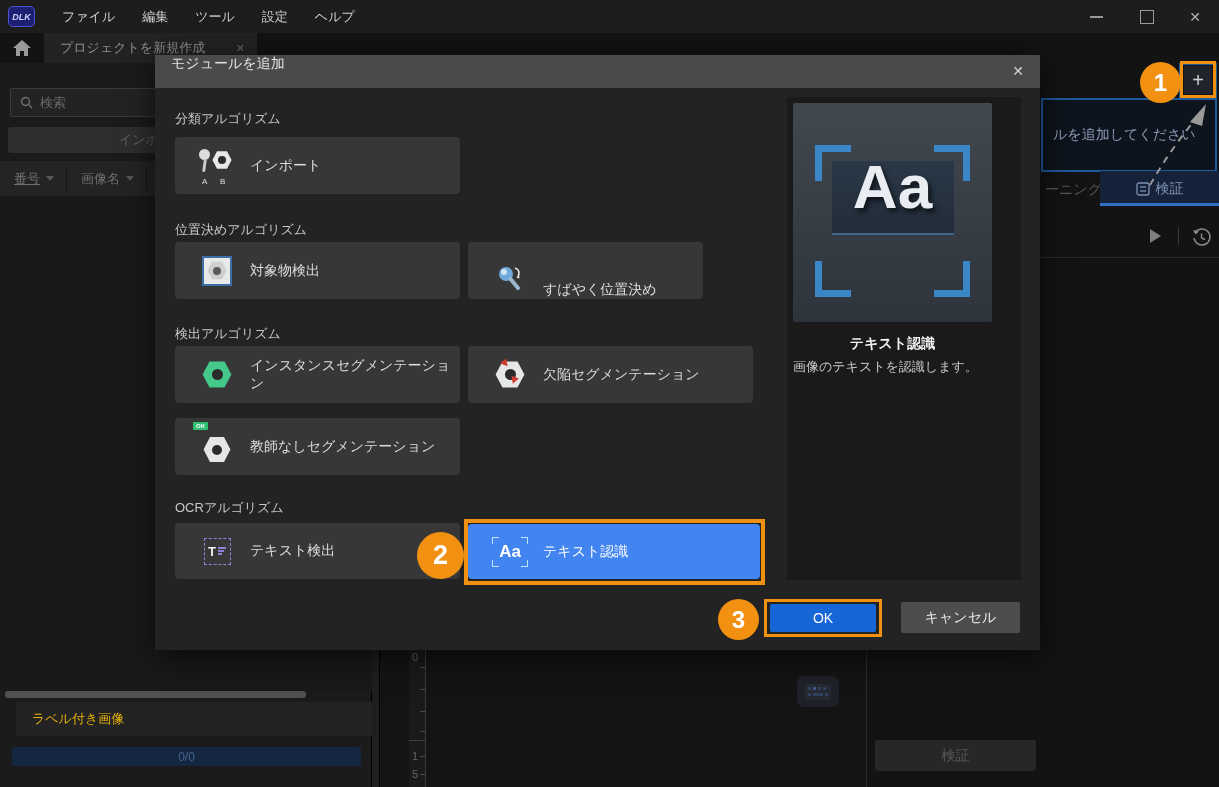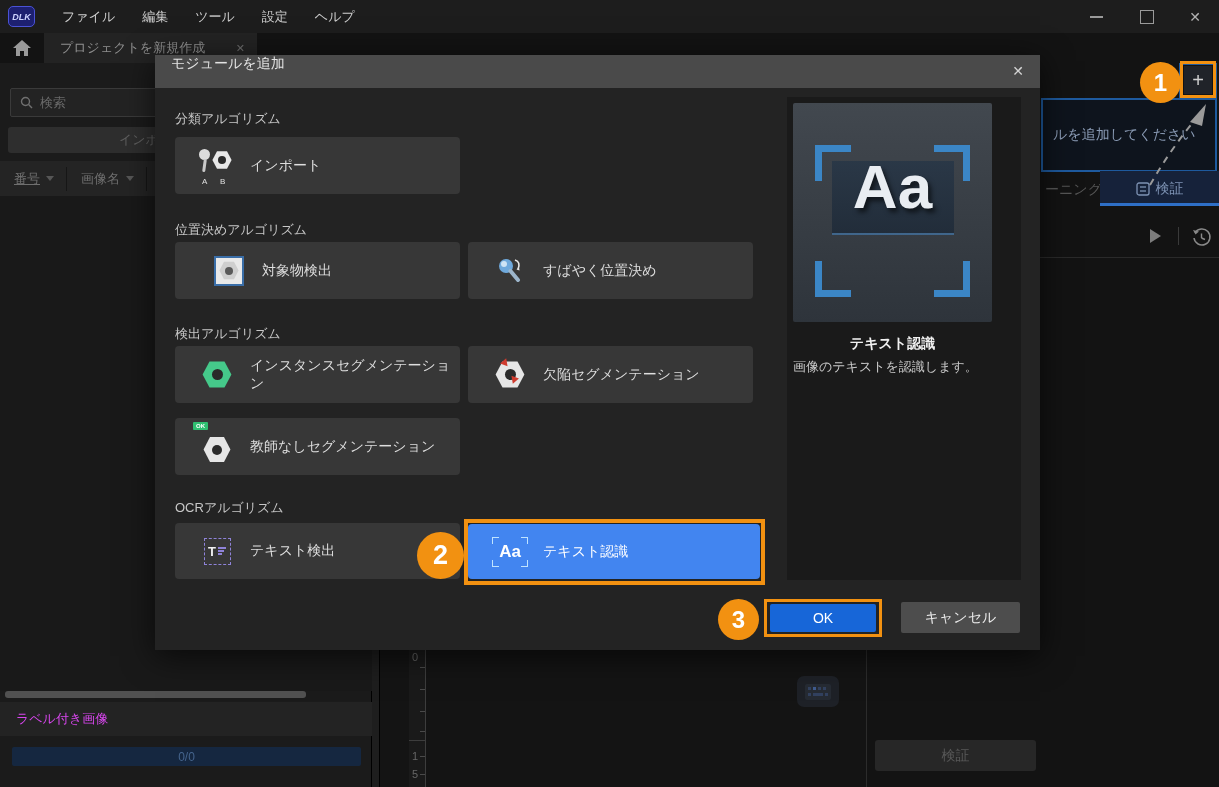--- a/index.html
+++ b/index.html
@@ -23,21 +23,21 @@
   
   .left-panel{left:0;top:63px;width:372px;height:724px;background:#1b1b1b;border-right:1px solid #000;}
   .searchbox{left:10px;top:88px;width:230px;height:29px;background:#232323;border:1px solid #3a3a3a;border-radius:2px;
              display:flex;align-items:center;color:#6a6a6a;font-size:13px;}
   .import-btn{left:8px;top:127px;width:288px;height:26px;background:#2e2e2e;border-radius:3px;color:#5f5f5f;font-size:13px;
               display:flex;align-items:center;justify-content:center;}
   .lheader{left:0;top:161px;width:372px;height:35px;background:#242424;display:flex;align-items:center;color:#6f6f6f;font-size:13px;}
   .caret{width:0;height:0;border-left:4px solid transparent;border-right:4px solid transparent;border-top:5px solid #565656;margin-left:6px;display:inline-block;}
   .vline{width:1px;background:#161616;height:24px;}
   .scrollbar-h{left:5px;top:691px;width:301px;height:7px;background:#515151;border-radius:3px;}
-  .labeled-row{left:0;top:702px;width:372px;height:34px;background:#232323;display:flex;align-items:center;color:#d946ef;font-size:13px;}
+  .labeled-row{left:16px;top:702px;width:372px;height:34px;background:#232323;display:flex;align-items:center;color:#eab308;font-size:13px;}
   .progress{left:12px;top:747px;width:349px;height:19px;background:#152740;border-radius:2px;display:flex;align-items:center;justify-content:center;color:#45648c;font-size:12px;}
   
   .canvas{left:372px;top:63px;width:494px;height:724px;background:#141414;}
   .ruler{left:409px;top:650px;width:17px;height:137px;background:#1a1a1a;border-right:1px solid #3d3d3d;color:#666;font-size:11px;}
   .tick{position:absolute;right:0;width:5px;height:1px;background:#4a4a4a;}
   .kbd-btn{left:797px;top:676px;width:42px;height:31px;background:#1e2127;border-radius:7px;display:flex;align-items:center;justify-content:center;}
   
   .right-panel{left:866px;top:63px;width:353px;height:724px;background:#131313;border-left:1px solid #2c2c2c;}
   .plus-btn{left:1184px;top:66px;width:28px;height:28px;background:#202329;color:#cfcfcf;font-size:20px;display:flex;align-items:center;justify-content:center;}
   .blue-panel{left:1041px;top:98px;width:176px;height:74px;border:2px solid #1e5a9e;background:#0e141d;}
@@ -220,31 +220,31 @@
         <div class="hex" style="position:absolute;left:15px;top:5px;width:20px;height:19px;background:#e8e8e8;">
             <div class="hole" style="width:8px;height:8px;"></div>
           </div>
         <span style="position:absolute;left:5px;bottom:0;font-size:8px;color:#e0e0e0;">A</span>
         <span style="position:absolute;left:23px;bottom:0;font-size:8px;color:#e0e0e0;">B</span>
       </div>
       <span>インポート</span>
     </div>
 
     <div class="abs sec-label" style="left:20px;top:166px;">位置決めアルゴリズム</div>
-    <div class="abs card" style="left:20px;top:187px;width:285px;height:57px;padding-left:12px;">
+    <div class="abs card" style="left:20px;top:187px;width:285px;height:57px;">
       <div class="icon-box">
         <div style="width:30px;height:30px;border:2px solid #3a6ea8;display:flex;align-items:center;justify-content:center;background:#e9e9e9;">
           <div class="hex" style="width:20px;height:19px;background:#cfcfcf;">
               <div class="hole" style="width:8px;height:8px;background:#5a5a5a;"></div>
             </div>
         </div>
       </div>
       <span>対象物検出</span>
     </div>
-    <div class="abs card" style="left:313px;top:187px;width:285px;height:57px;">
+    <div class="abs card" style="left:313px;top:187px;width:235px;height:57px;align-items:flex-end;">
       <div class="icon-box">
         <svg width="30" height="30" viewBox="0 0 30 30">
           <circle cx="11" cy="10" r="7" fill="#6fa9dc"></circle>
           <circle cx="9" cy="8" r="3" fill="#cfe4f5"></circle>
           <line x1="15.5" y1="15" x2="23" y2="24" stroke="#9db6cc" stroke-width="4" stroke-linecap="round"></line>
           <path d="M20 4 q6 2 3 9" fill="none" stroke="#e8e8e8" stroke-width="1.6"></path>
           <path d="M21.5 13.5 l3 1 l-0.5 -3.4 Z" fill="#e8e8e8"></path>
         </svg>
       </div>
       <span>すばやく位置決め</span>

